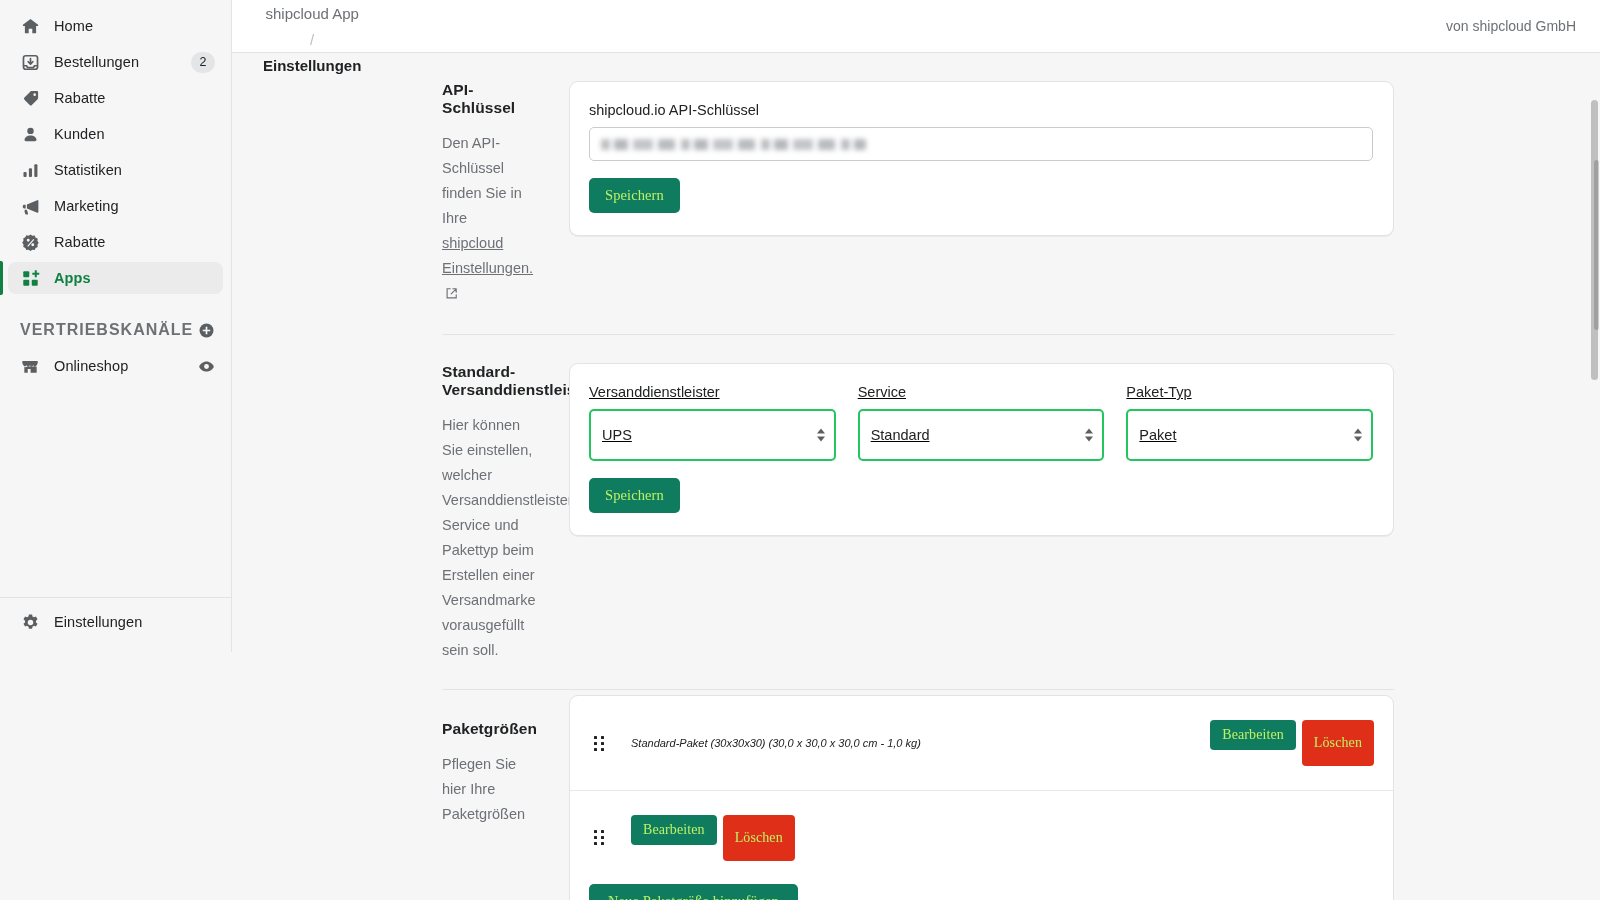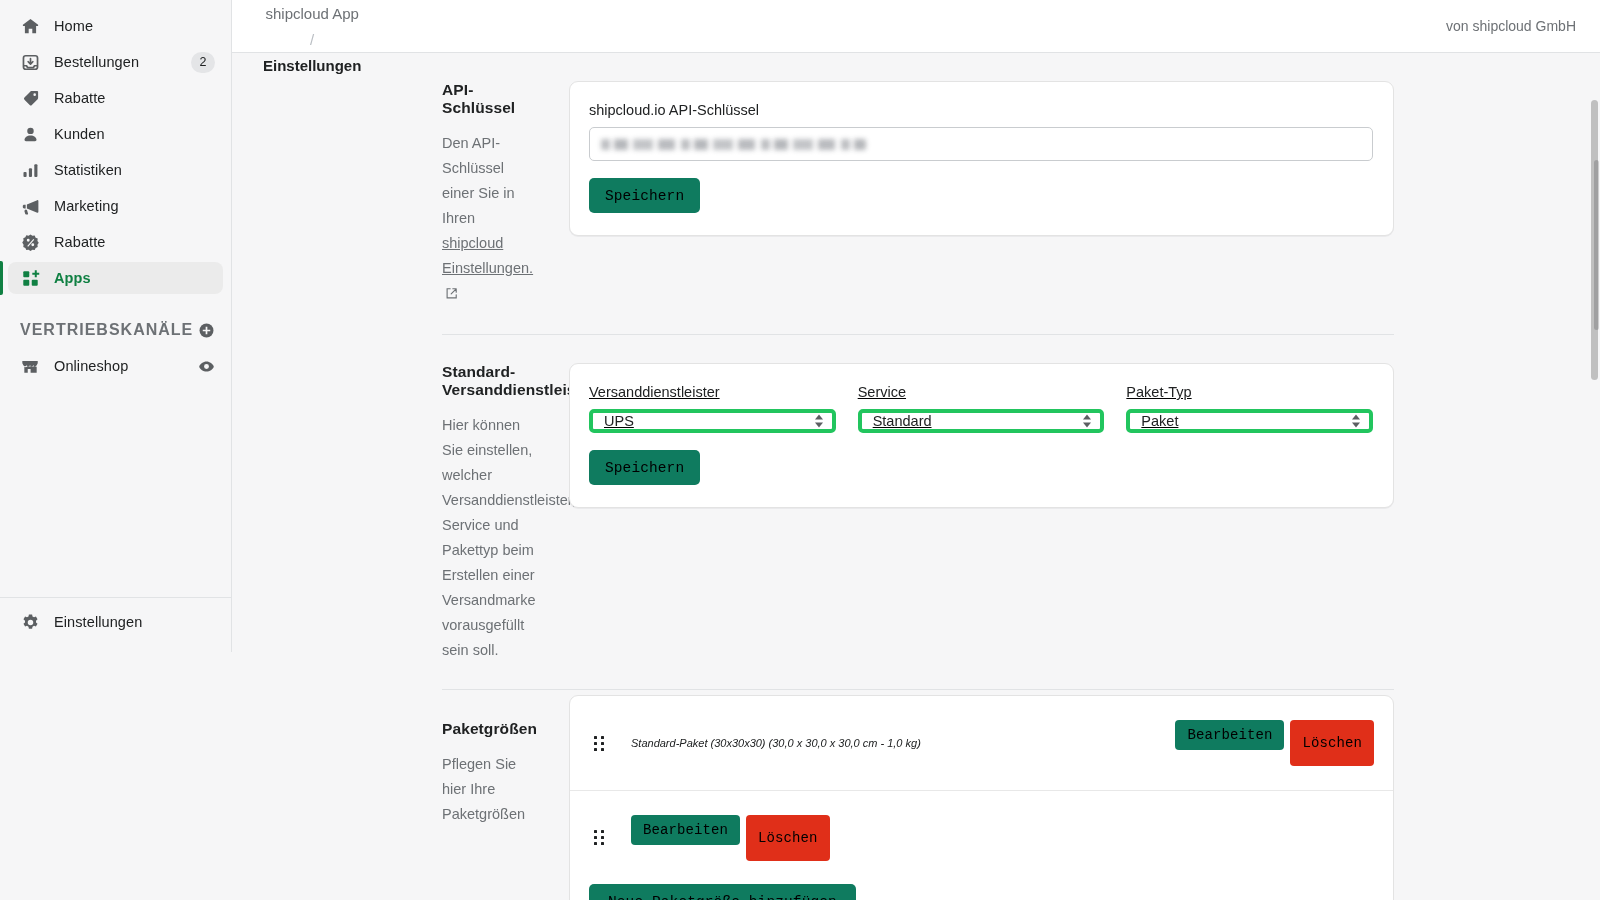--- a/index.html
+++ b/index.html
@@ -120,33 +120,33 @@
         rgba(255,255,255,0) 52px, rgba(255,255,255,0) 57px,
         rgba(163,165,170,.8) 57px, rgba(163,165,170,.8) 74px,
         rgba(255,255,255,0) 74px, rgba(255,255,255,0) 80px);
     filter: blur(2.6px);
     opacity: .95;
   }
 
   .btn {
     display: inline-flex; align-items: center; justify-content: center;
     height: 35px; padding: 0 16px; border-radius: 5px;
-    font-size: 14.5px; color: #000000; border: none; cursor: pointer;
-    font-family: Liberation Mono, monospace; letter-spacing: .1px;
+    font-size: 14.5px; color: #bef264; border: none; cursor: pointer;
+    font-family: Liberation Serif, serif; letter-spacing: .1px;
   }
   .btn-green { background: #0f7b5f; }
   .btn-green-sm { background: #0f7b5f; height: 30px; padding: 0 12px; font-size: 14px; border-radius: 4px; }
   .btn-red-sm  { background: #e02f19; height: 46px; padding: 0 12px; font-size: 14px; border-radius: 4px; }
   .btn-wide { padding: 0 19px; }
 
   .row3 { display: flex; gap: 22px; }
   .sel-wrap { flex: 1; text-decoration: underline; }
   .select {
-    position: relative; height: 24px;
-    border: 4px solid #22c55e; border-radius: 5px; background: #fff;
+    position: relative; height: 52px;
+    border: 2px solid #22c55e; border-radius: 5px; background: #fff;
     display: flex; align-items: center; padding: 0 28px 0 11px;
     font-size: 14.5px; color: #202223; cursor: pointer;
   }
   .sel-arrows {
     position: absolute; right: 9px; top: 50%; transform: translateY(-50%);
     display: flex; flex-direction: column; gap: 3px; align-items: center;
   }
   .sel-arrows i {
     display: block; width: 0; height: 0;
     border-left: 4px solid transparent; border-right: 4px solid transparent;
@@ -323,21 +323,21 @@
       </div>
       <div class="vendor">von shipcloud GmbH</div>
     </header>
 
     <div class="content">
 
       <section class="section">
         <div class="left">
           <div class="sec-title">API-Schlüssel</div>
           <div class="sec-desc">
-            <span>Den API-Schlüssel einer Sie in Ihren</span><br>
+            <span>Den API-Schlüssel finden Sie in Ihre</span><br>
             <a href="#">shipcloud Einstellungen.</a><span class="ext-ico"><svg width="13" height="13" viewBox="0 0 16 16" fill="none" stroke="#6d7175" stroke-width="1.4">
                   <path d="M6.4 2.2H2.6v11.2h11.2V9.6" stroke-linecap="round"></path>
                   <path d="M9.6 2.2h4.2v4.2M13.8 2.2 7.6 8.4" stroke-linecap="round" stroke-linejoin="round"></path>
                 </svg></span>
           </div>
         </div>
         <div class="right">
           <div class="card">
             <div class="card-pad">
               <div class="field-label">shipcloud.io API-Schlüssel</div>

